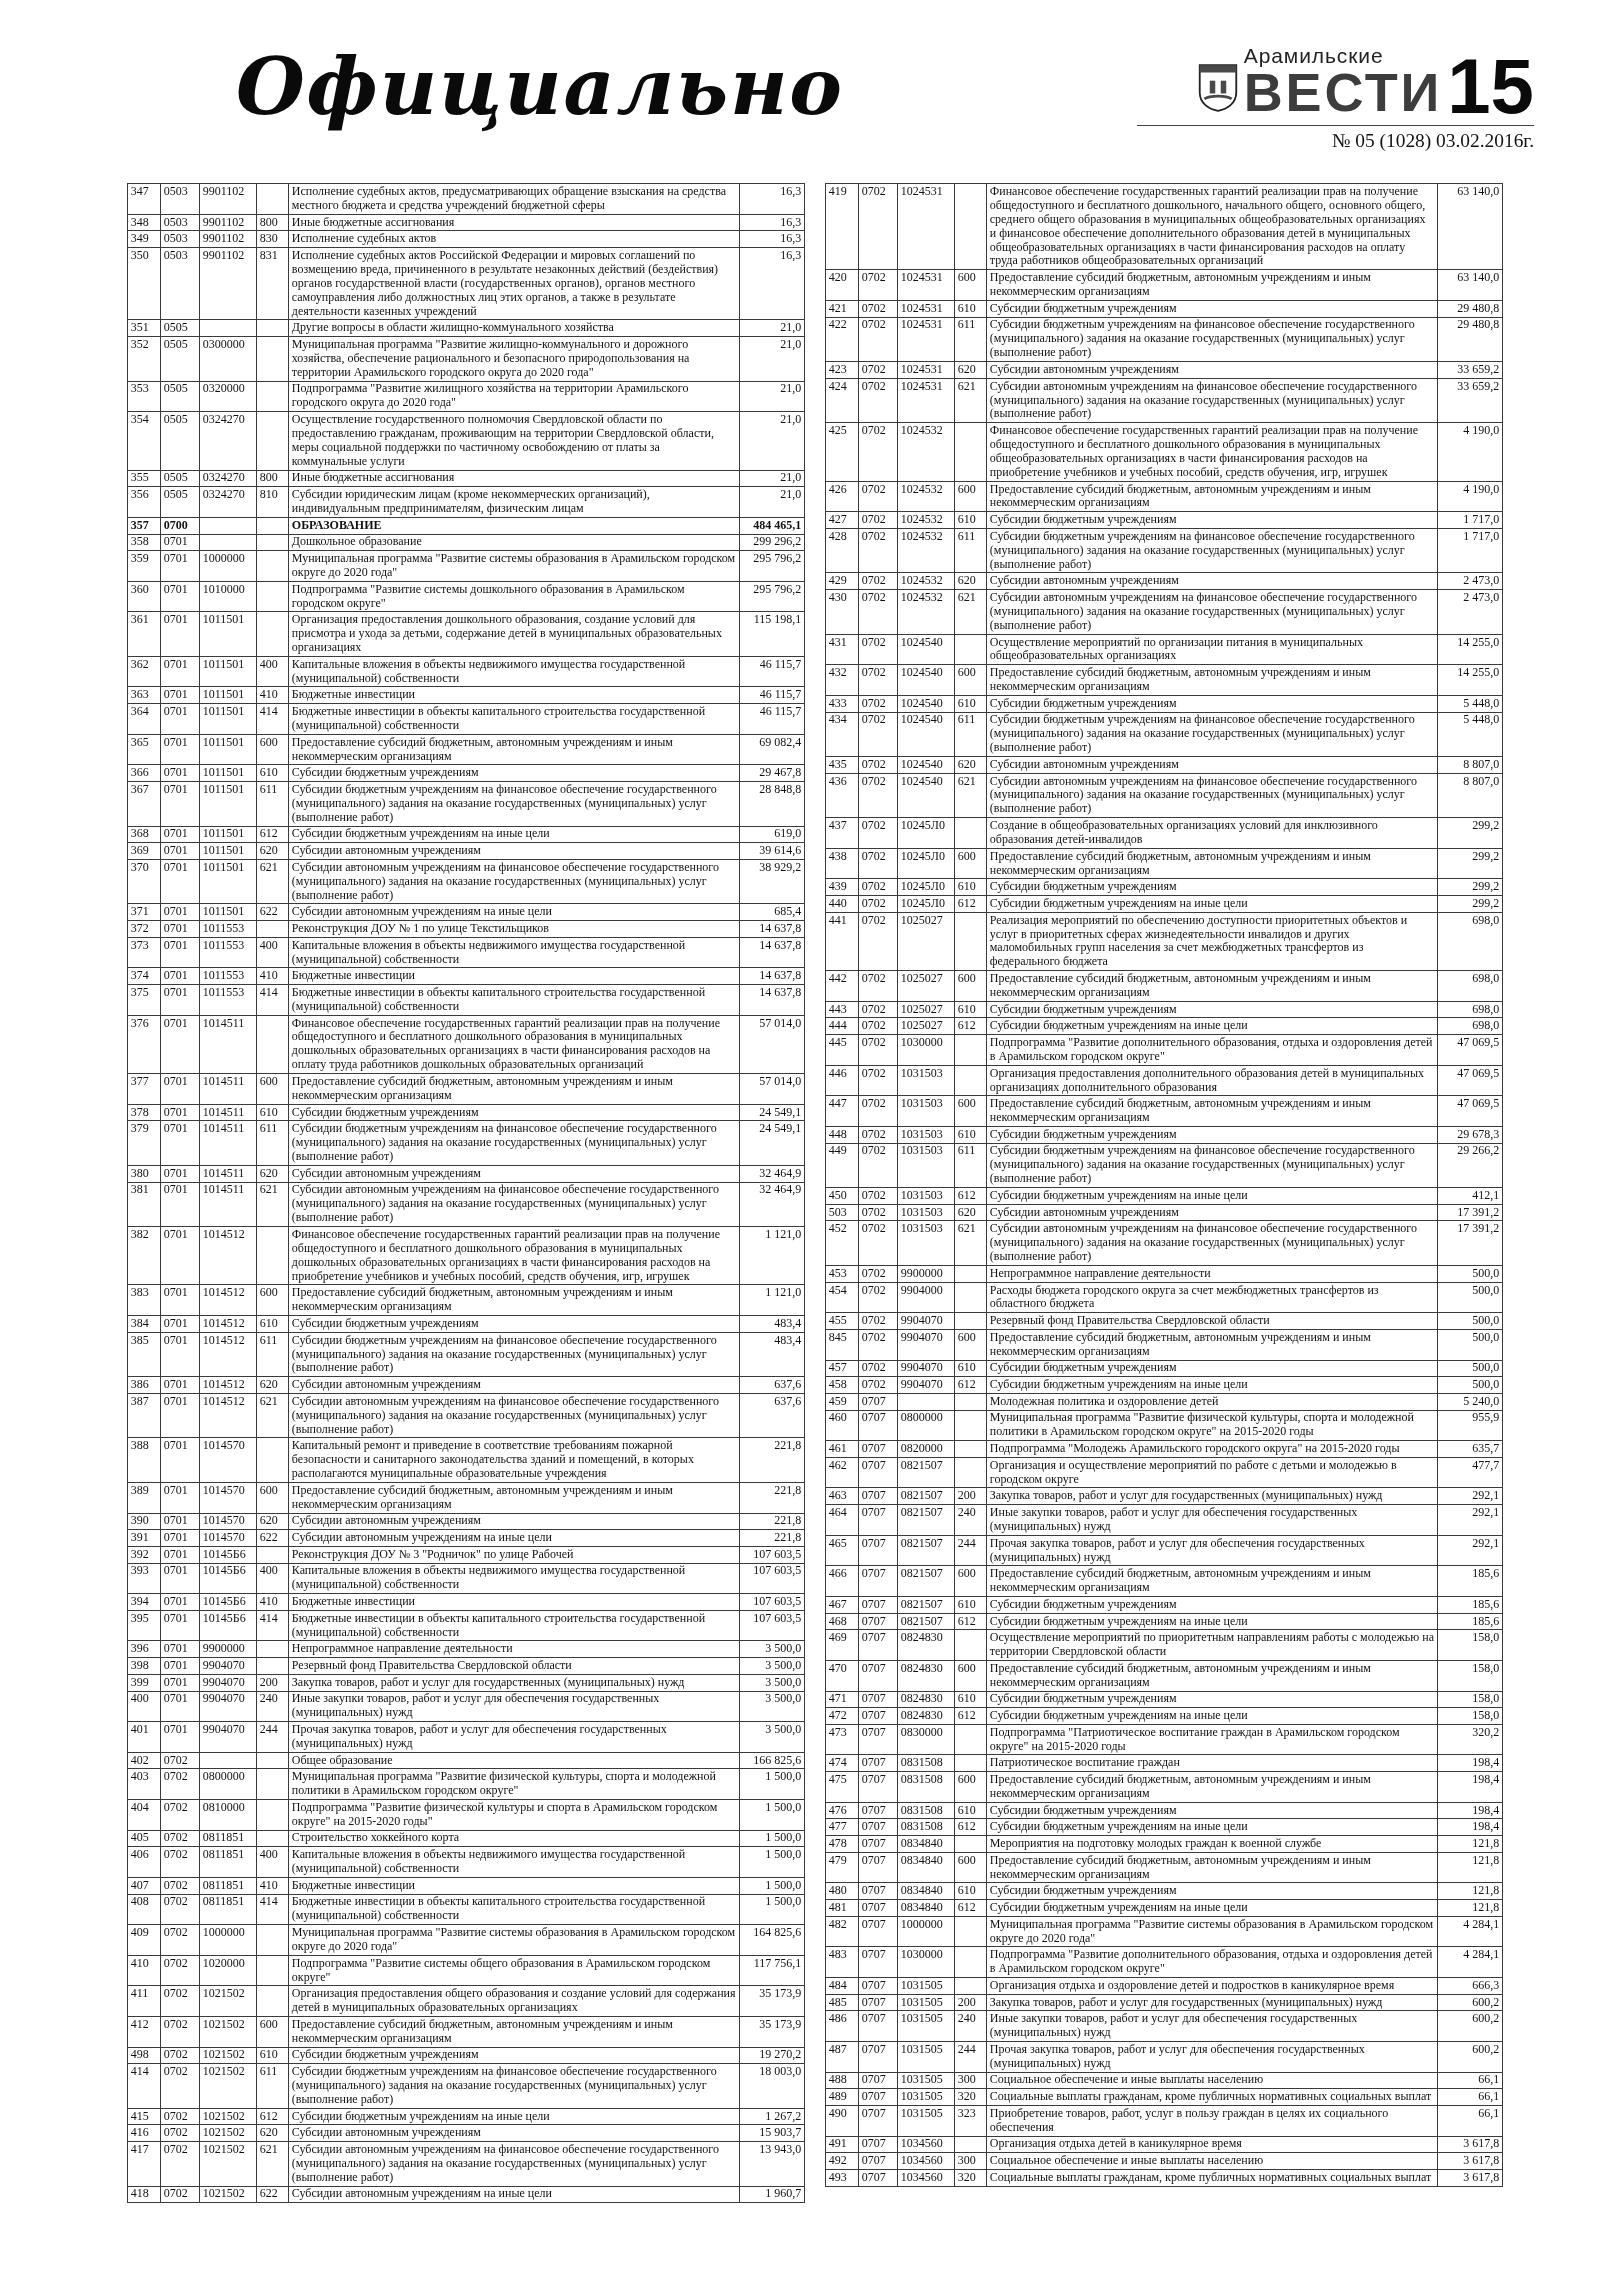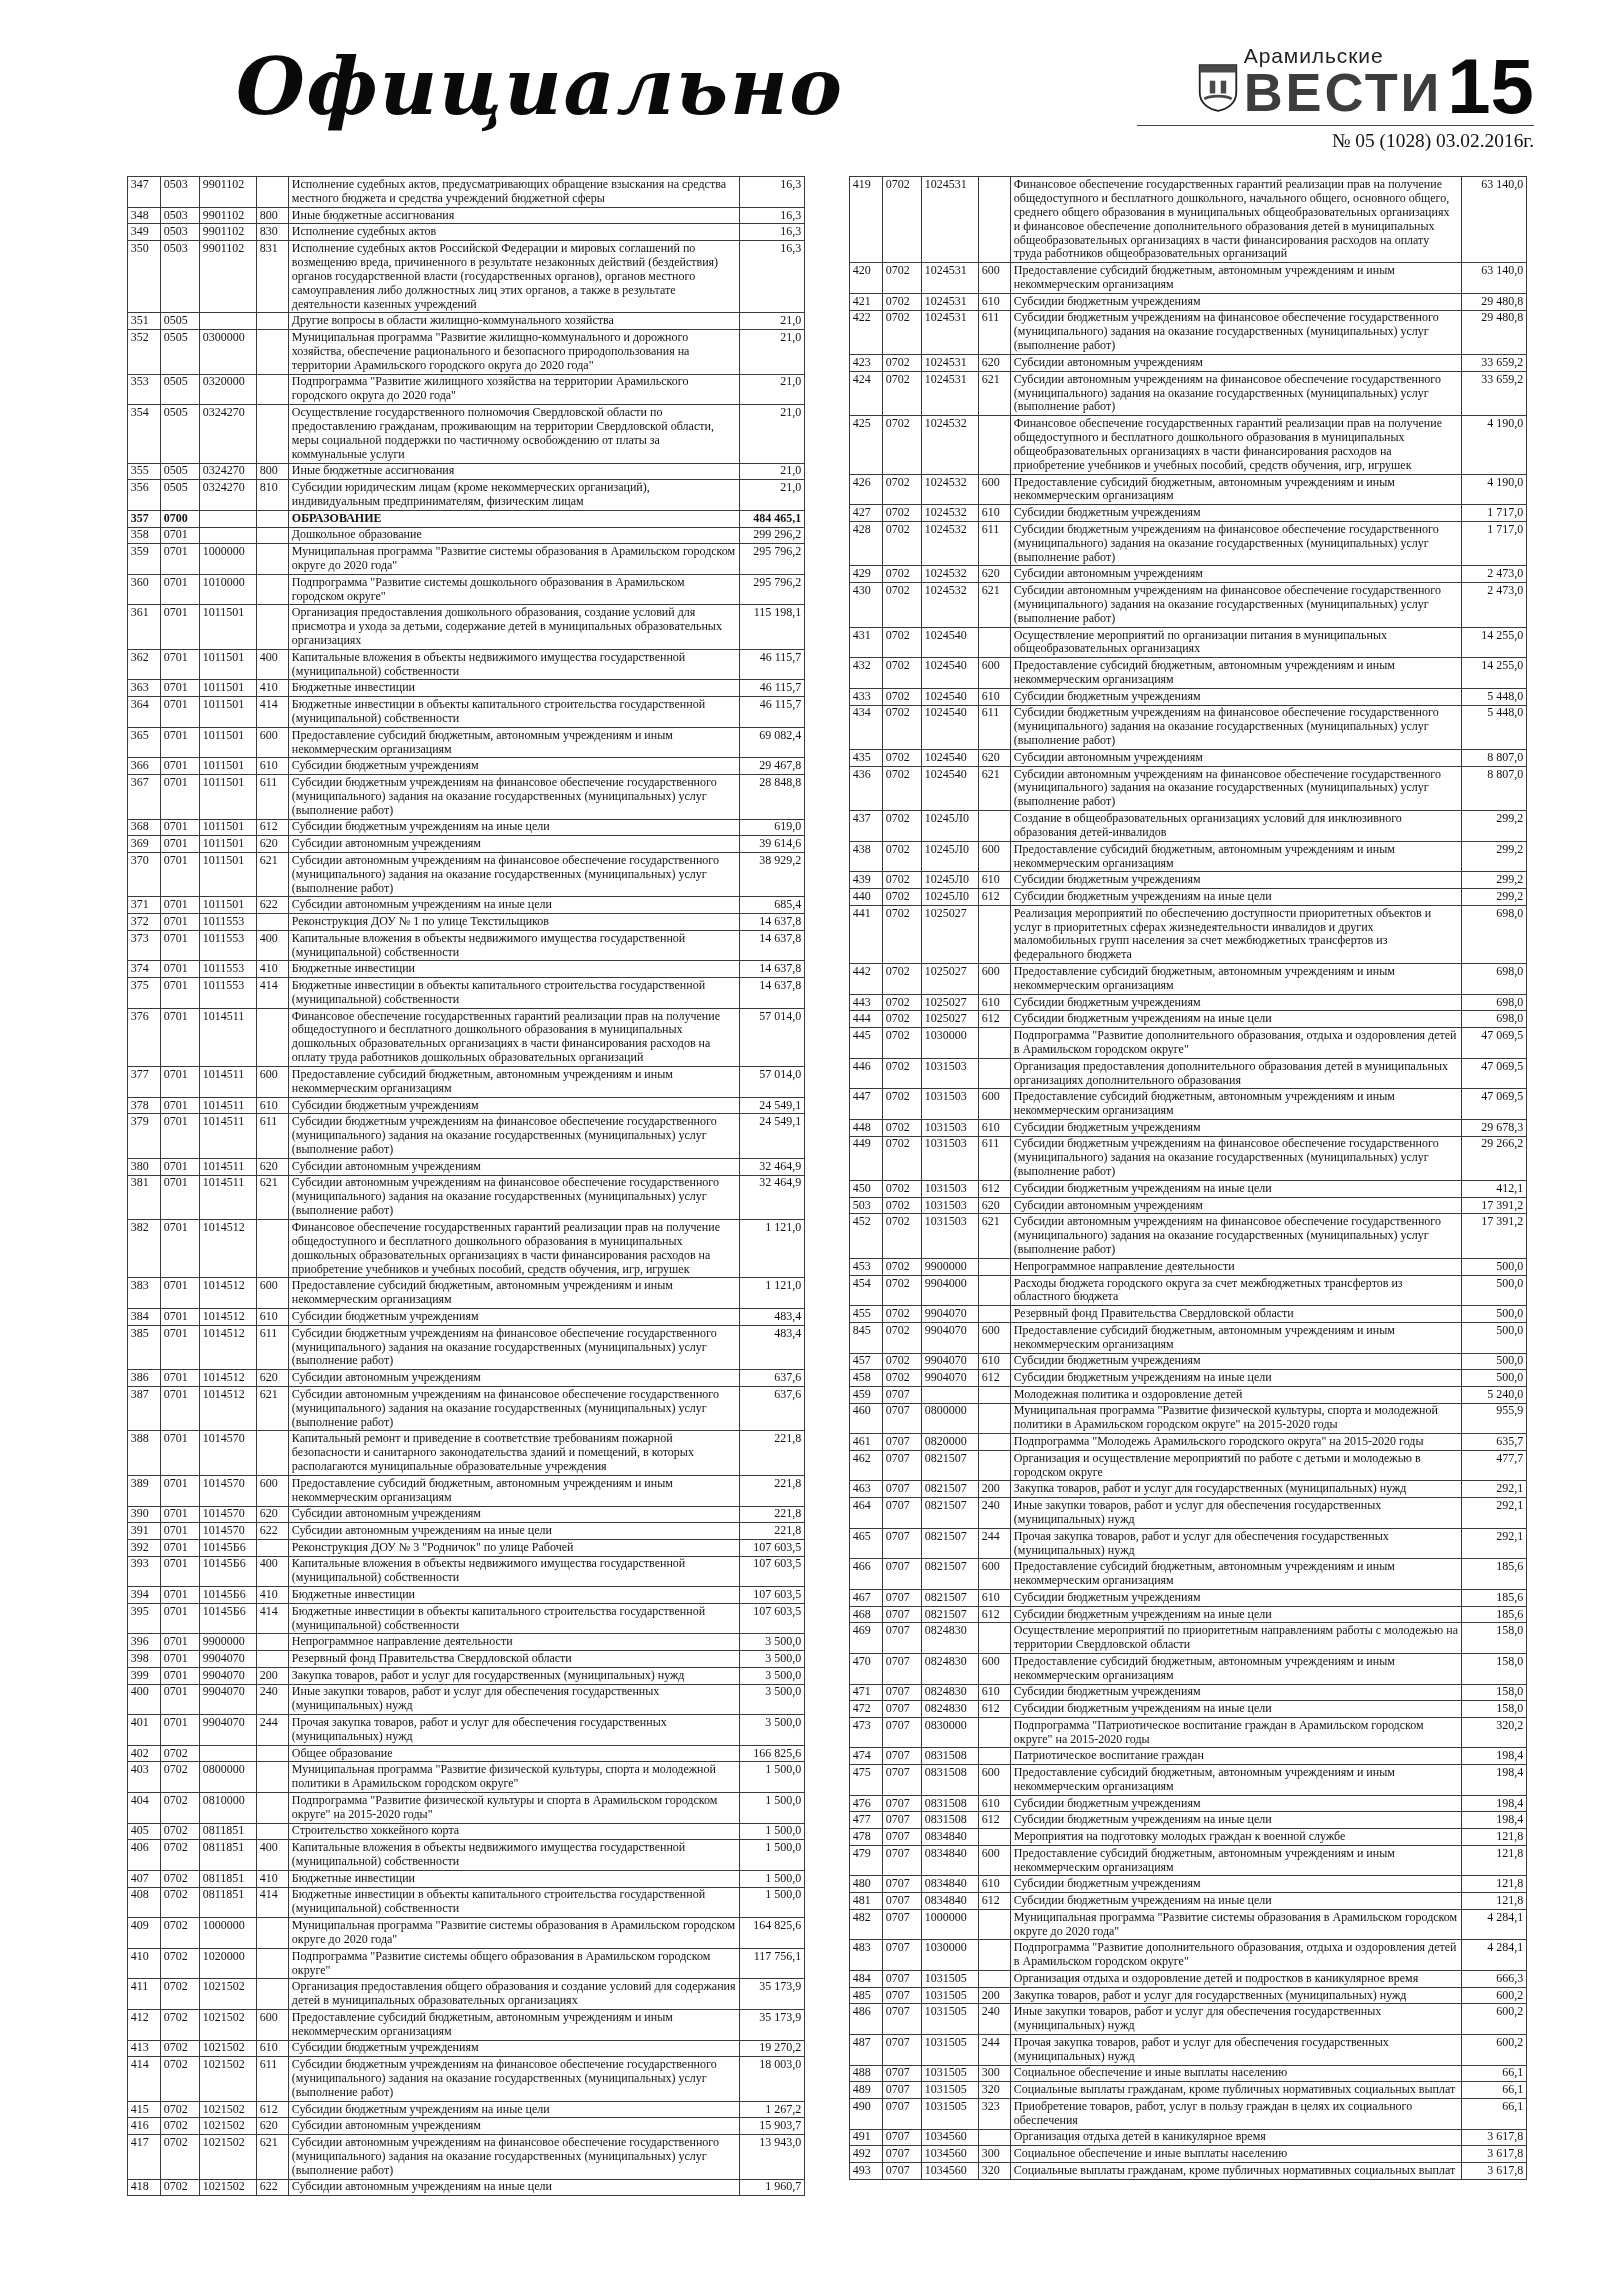--- a/index.html
+++ b/index.html
@@ -19,21 +19,21 @@
   .masthead { width:397px; }
   .brand-row { display:flex; align-items:flex-end; justify-content:flex-end; gap:5px; }
   .coat { display:inline-block; }
   .brand-text { display:flex; flex-direction:column; align-items:flex-start; }
   .brand-top { font-family:"Liberation Sans", sans-serif; font-size:21px; letter-spacing:0.9px; color:#222; }
   .brand-main { font-family:"Liberation Sans", sans-serif; font-weight:bold; font-size:54px; line-height:0.92; letter-spacing:2.8px; color:#3d3d3d; }
   .page-num { font-family:"Liberation Sans", sans-serif; font-weight:bold; font-size:78px; line-height:0.8; color:#0a0a0a; }
   .issue-line { margin-top:7.4px; padding-top:4px; border-top:0.9px solid #444; text-align:right; font-size:19.4px; color:#111; }
 
   
-  .content { display:flex; gap:44px; margin-top:24px; align-items:flex-start; }
+  .content { display:flex; gap:20px; margin-top:31px; align-items:flex-start; }
   table.budget-table { border-collapse:collapse; width:678px; table-layout:fixed; }
   table.budget-table td {
     border:0.9px solid #3a3a3a; vertical-align:top;
     font-size:12px; line-height:1.16; padding:0.9px 2.8px 0.9px 2.8px; word-wrap:break-word;
   }
   td.c0 { width:33px; }
   td.c1 { width:39px; }
   td.c2 { width:57px; }
   td.c3 { width:32px; }
   td.c4 { width:auto; }
@@ -586,21 +586,21 @@
           </tr>
           <tr>
             <td class="c0">412</td>
             <td class="c1">0702</td>
             <td class="c2">1021502</td>
             <td class="c3">600</td>
             <td class="c4">Предоставление субсидий бюджетным, автономным учреждениям и иным некоммерческим организациям</td>
             <td class="c5">35 173,9</td>
           </tr>
           <tr>
-            <td class="c0">413</td>
+            <td class="c0">498</td>
             <td class="c1">0702</td>
             <td class="c2">1021502</td>
             <td class="c3">610</td>
             <td class="c4">Субсидии бюджетным учреждениям</td>
             <td class="c5">19 270,2</td>
           </tr>
           <tr>
             <td class="c0">414</td>
             <td class="c1">0702</td>
             <td class="c2">1021502</td>

